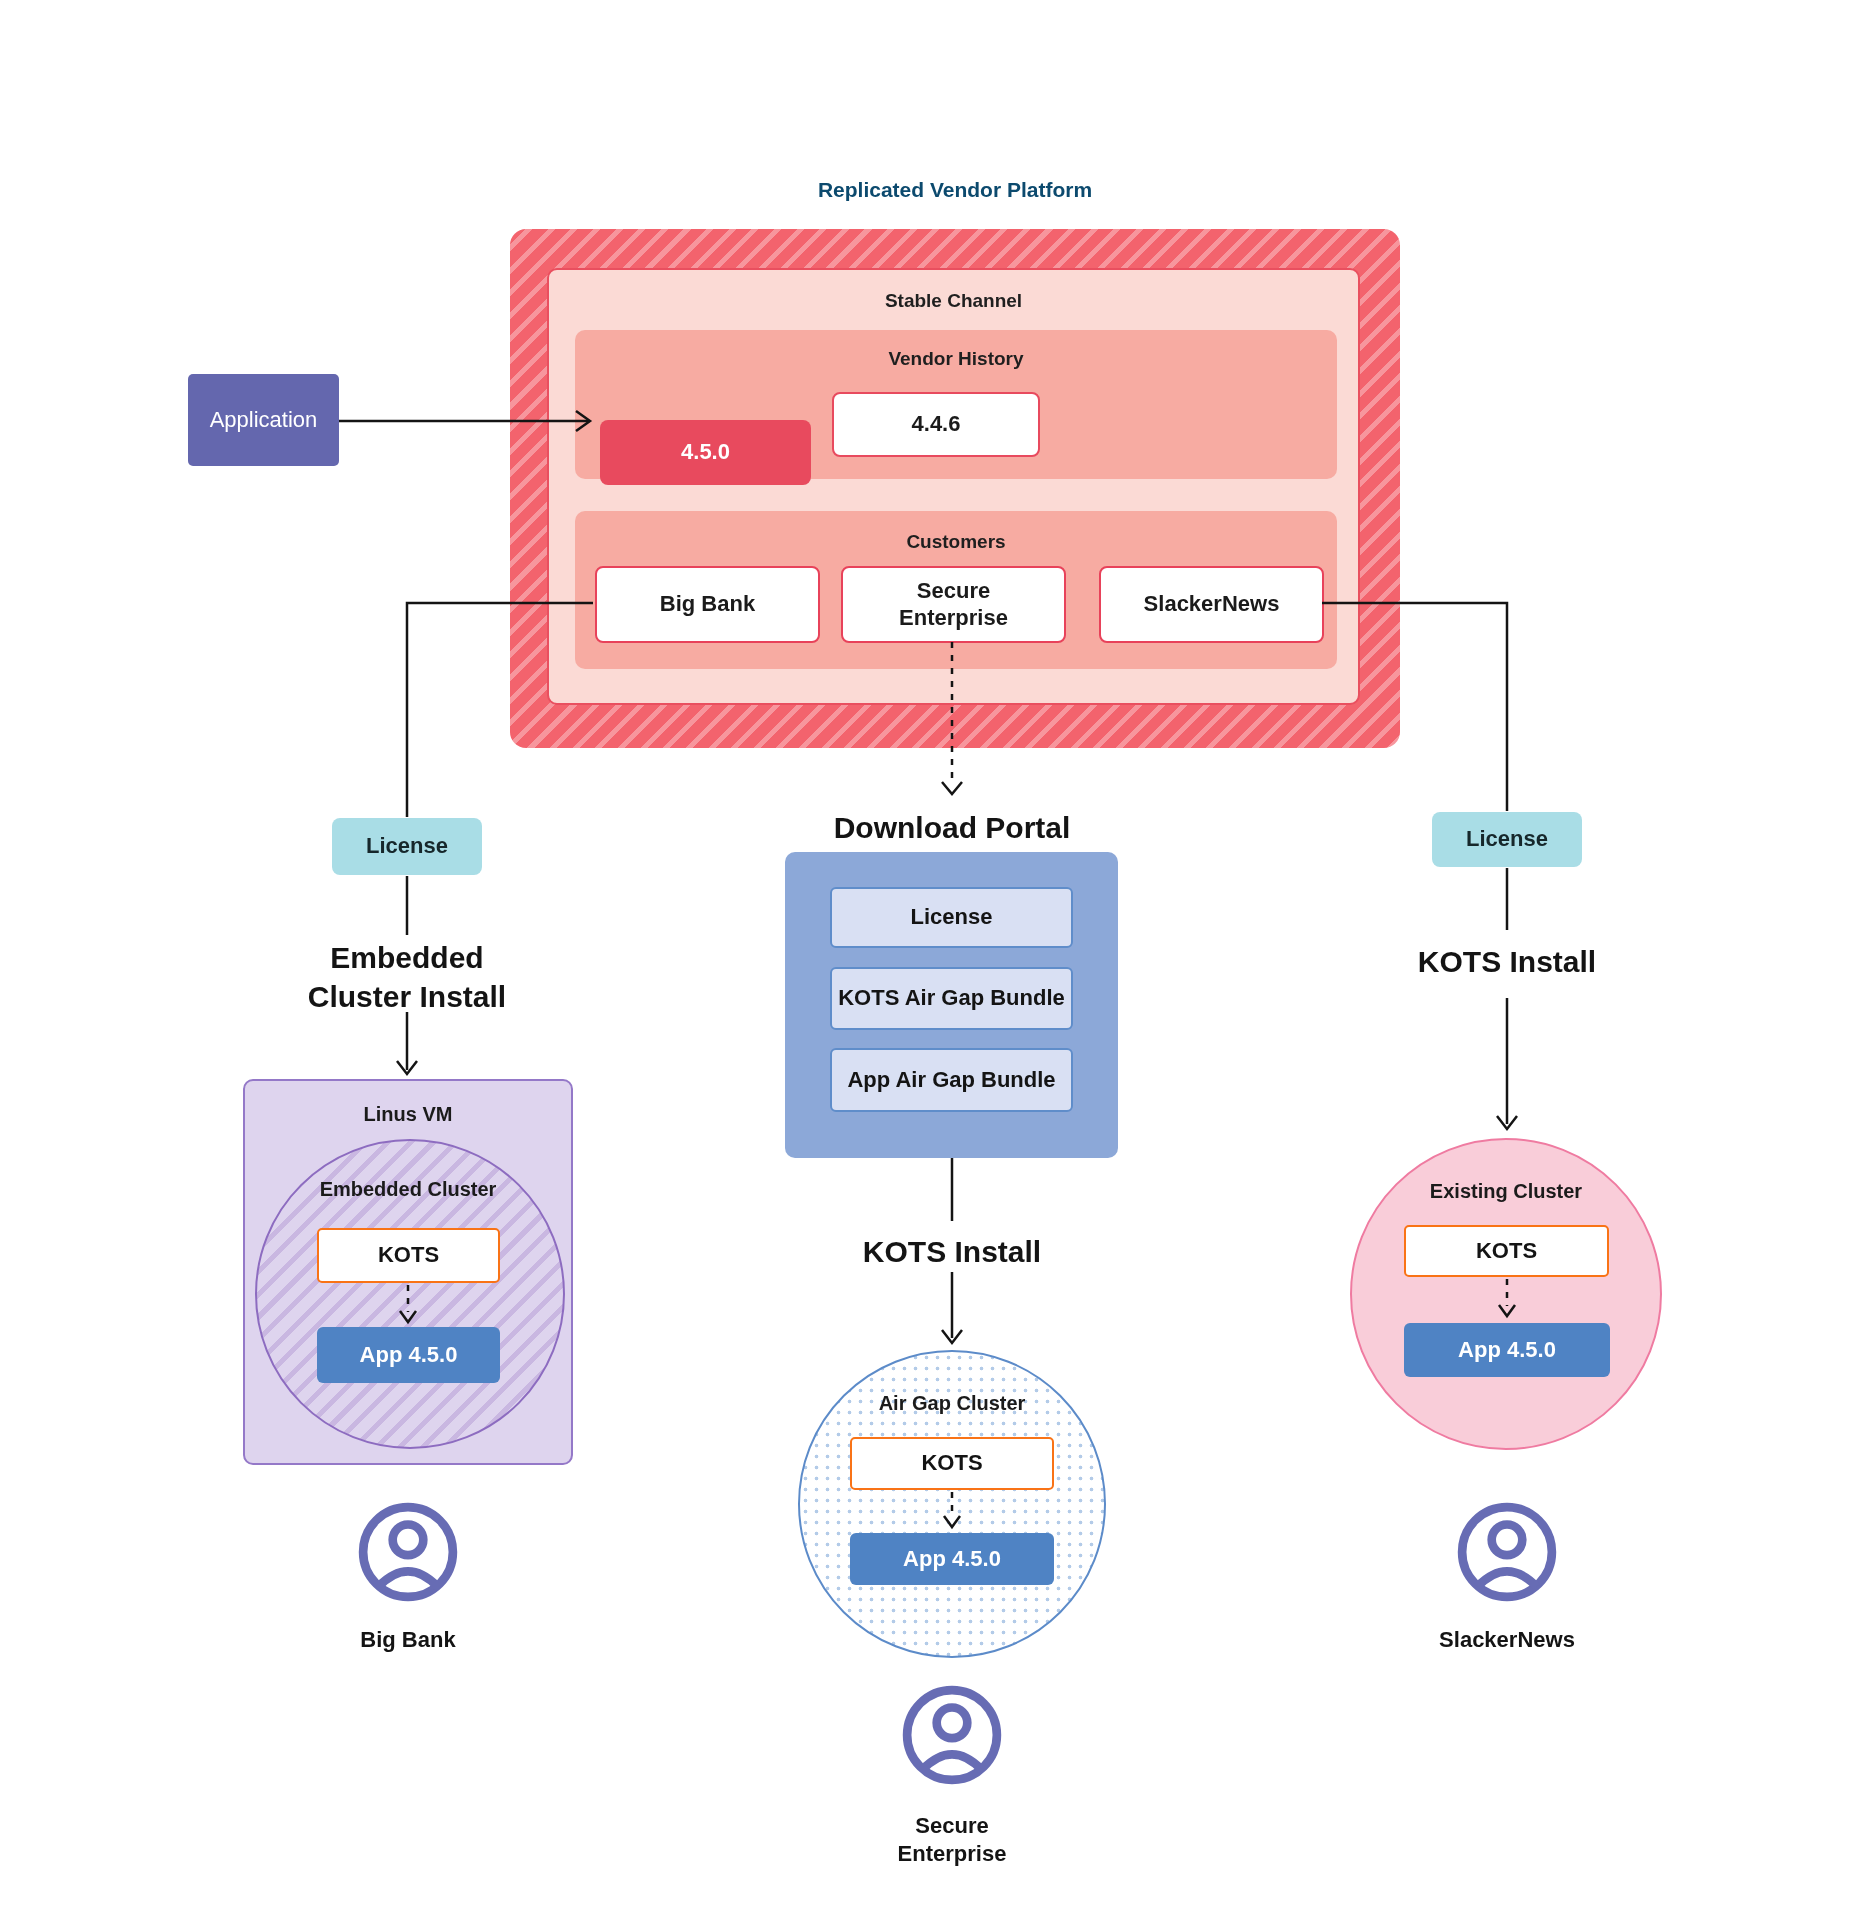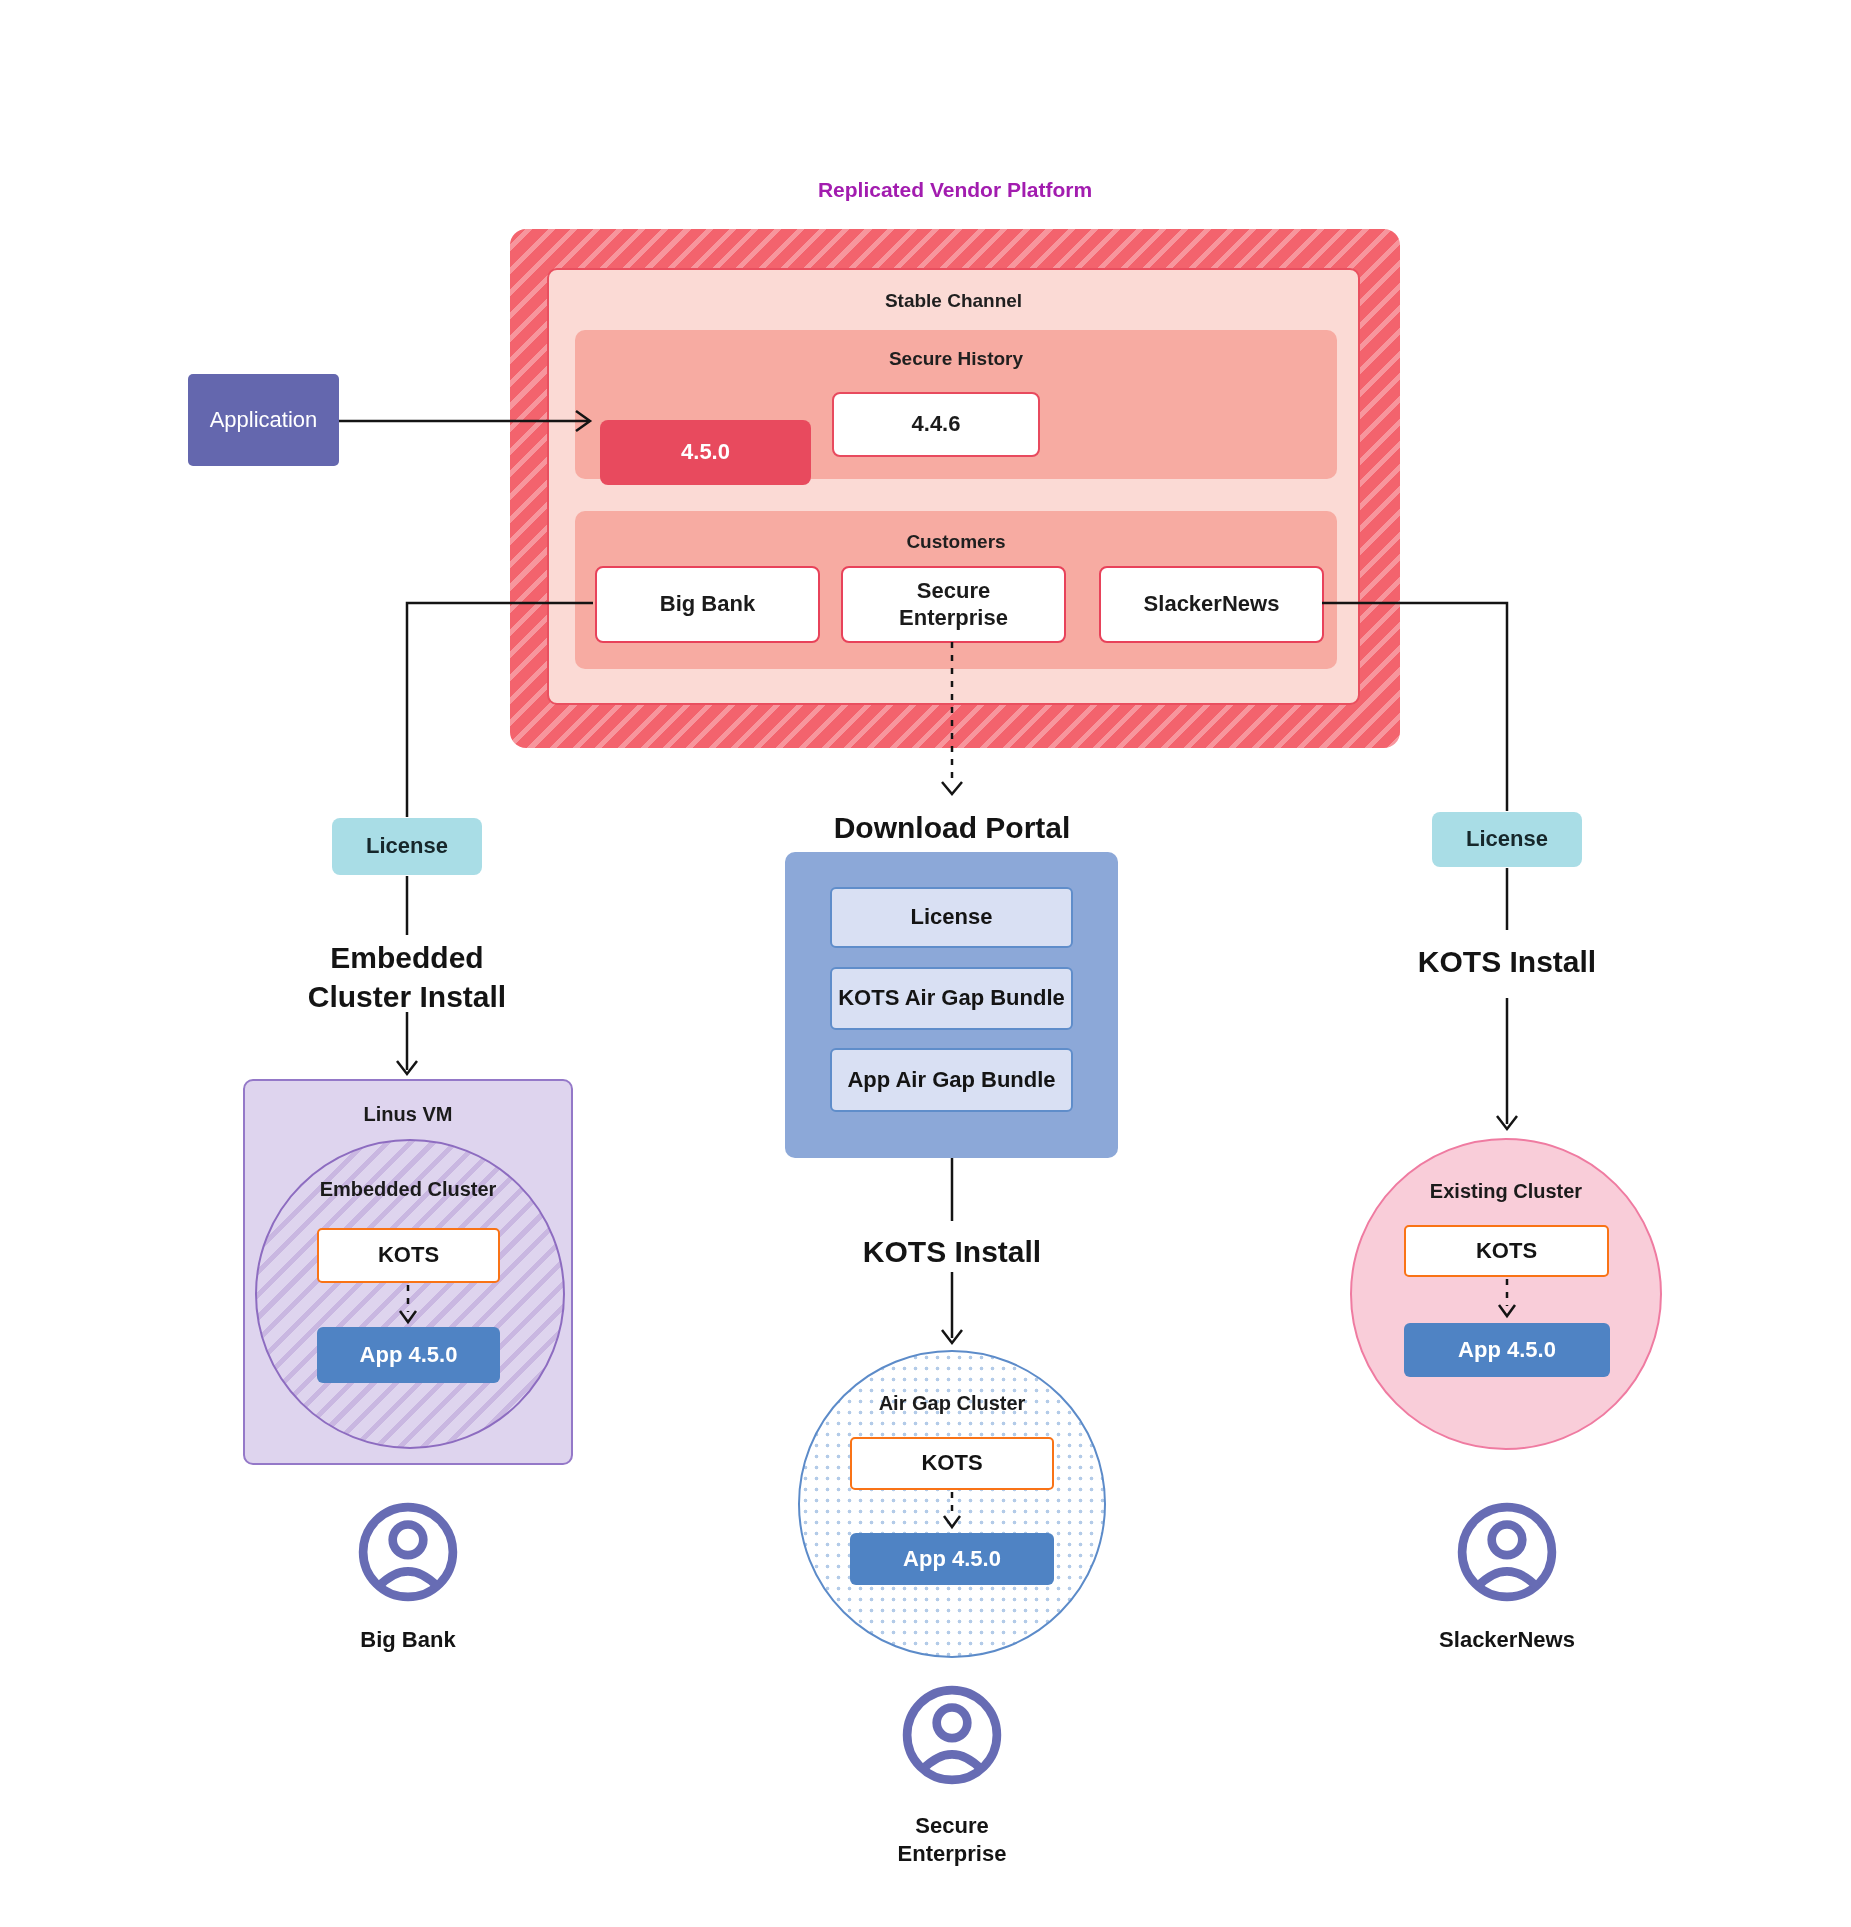--- a/index.html
+++ b/index.html
@@ -1,21 +1,21 @@
 <!DOCTYPE html>
 <html><head>
 <meta charset="utf-8">
 <style>
   html,body{margin:0;padding:0;background:#ffffff;}
   .canvas{
     position:relative;width:1851px;height:1927px;background:#ffffff;overflow:hidden;
     font-family:"Liberation Sans","DejaVu Sans",sans-serif;color:#1b1b1b;
   }
   .canvas *{box-sizing:border-box;}
-  .title{position:absolute;text-align:center;font-size:21px;font-weight:600;color:#a21caf;}
+  .title{position:absolute;text-align:center;font-size:21px;font-weight:600;color:#0c4a6e;}
   .panel-label{position:absolute;left:0;right:0;text-align:center;font-size:19px;font-weight:600;color:#1f1f1f;}
   .flow-label{position:absolute;text-align:center;font-size:30px;font-weight:600;line-height:1.3;color:#141414;}
   .user-label{position:absolute;text-align:center;font-size:22px;font-weight:600;line-height:1.25;color:#141414;}
   .cluster-label{position:absolute;text-align:center;font-size:20px;font-weight:600;color:#1b1b1b;}
   .box{
     position:absolute;display:flex;align-items:center;justify-content:center;
     text-align:center;font-size:22px;font-weight:600;line-height:1.2;border-radius:8px;
   }
   .hatch-red{
     position:absolute;border-radius:16px;
@@ -53,21 +53,21 @@
 
 <div class="canvas">
 
   <div class="title" style="left:705px;top:178px;width:500px;">Replicated Vendor Platform</div>
 
   <div class="hatch-red" style="left:510px;top:229px;width:890px;height:519px;">
     <div class="stable" style="left:37px;top:39px;width:813px;height:437px;">
       <div class="panel-label" style="top:20px;">Stable Channel</div>
 
       <div class="salmon" style="left:26px;top:60px;width:762px;height:149px;">
-        <div class="panel-label" style="top:18px;">Secure History</div>
+        <div class="panel-label" style="top:18px;">Vendor History</div>
         <div class="box rel-cur" style="left:25px;top:62px;width:211px;height:65px;">4.5.0</div>
         <div class="box rel-prev" style="left:257px;top:62px;width:208px;height:65px;">4.4.6</div>
       </div>
 
       <div class="salmon" style="left:26px;top:241px;width:762px;height:158px;">
         <div class="panel-label" style="top:20px;">Customers</div>
         <div class="box cust" style="left:20px;top:55px;width:225px;height:77px;">Big Bank</div>
         <div class="box cust" style="left:266px;top:55px;width:225px;height:77px;padding:0 30px;">Secure Enterprise</div>
         <div class="box cust" style="left:524px;top:55px;width:225px;height:77px;">SlackerNews</div>
       </div>

